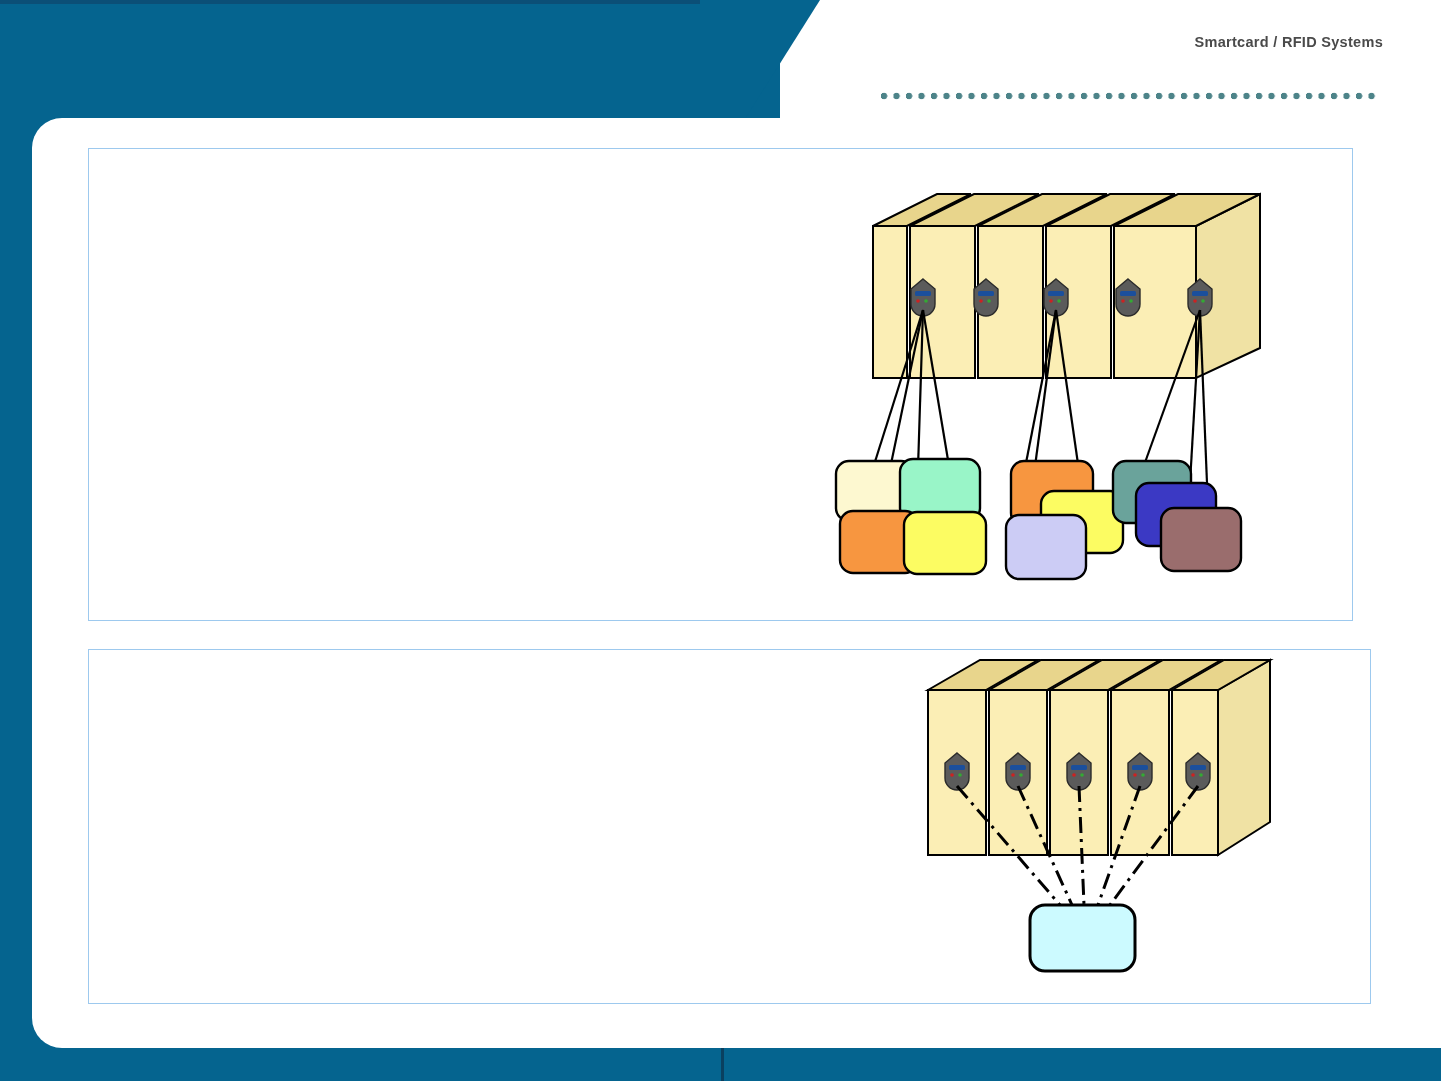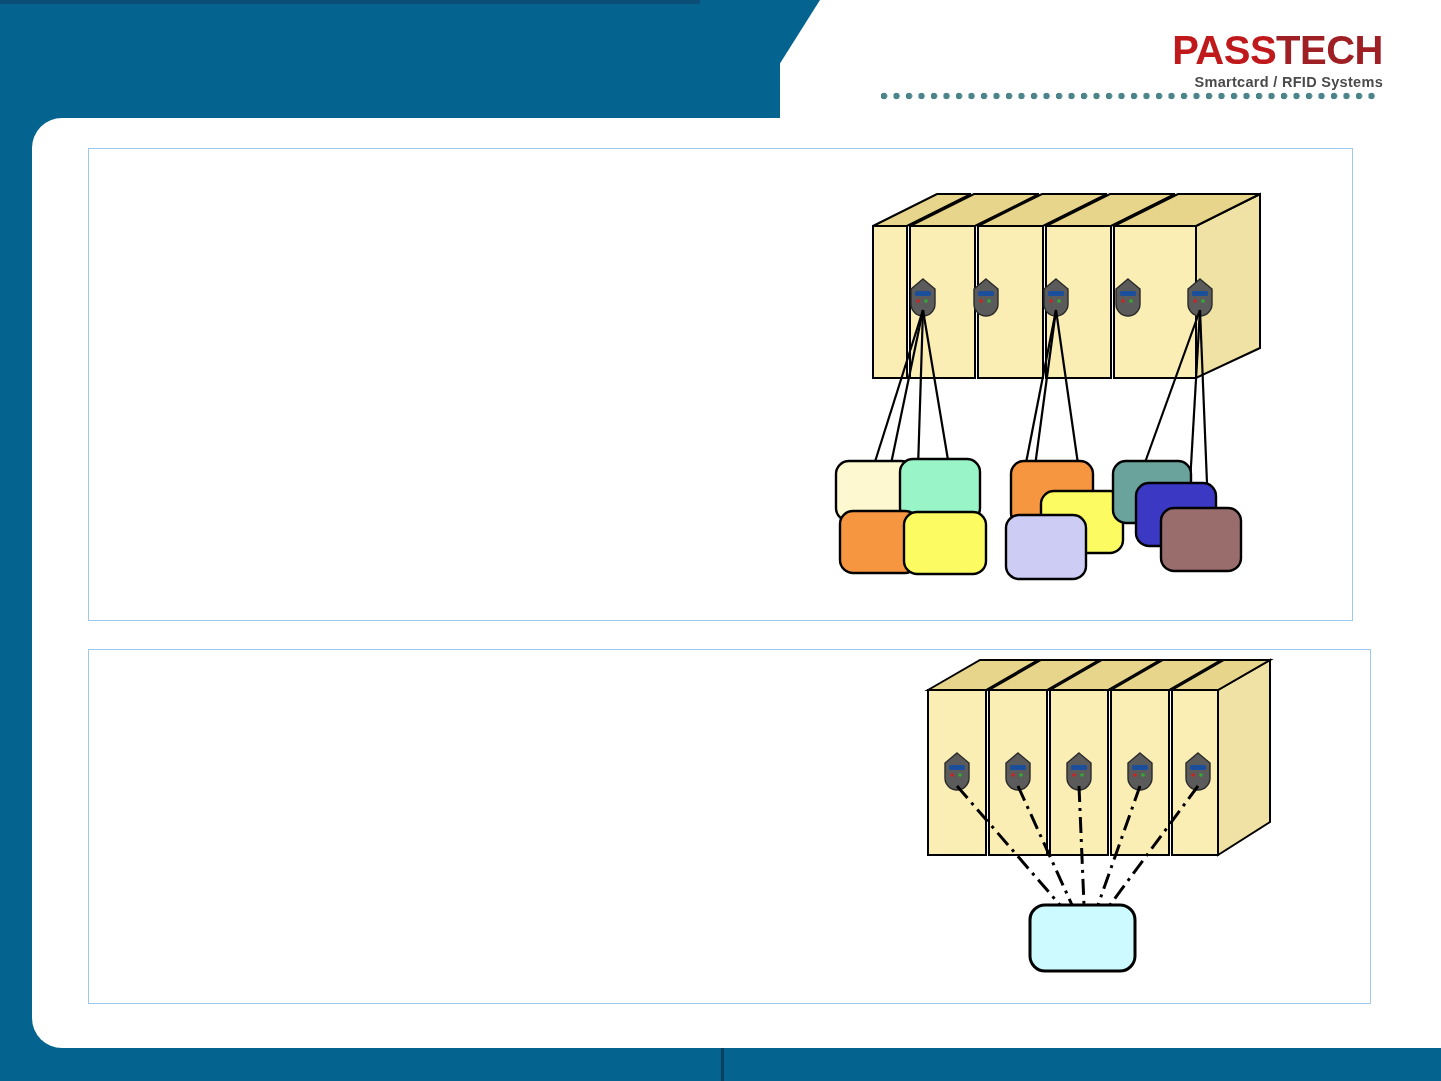--- a/index.html
+++ b/index.html
@@ -156,23 +156,20 @@
 </head>
 <body>
 
 <div id="slide">
 
   <div class="header-topline"></div>
   <div class="header-white-block"></div>
   <div class="header-notch"></div>
 
   <div class="logo">
-    <div class="logo-main">
-      <span class="logo-pass">PASS</span><span class="logo-tech">TECH</span>
-    </div>
     <div class="logo-sub">Smartcard / RFID Systems</div>
   </div>
   <div class="dot-rule"></div>
 
   <div class="body-card"></div>
   <div class="body-card-tr"></div>
 
   <div class="panel" id="panel-top">
     <div class="panel-text"></div>
   </div>

